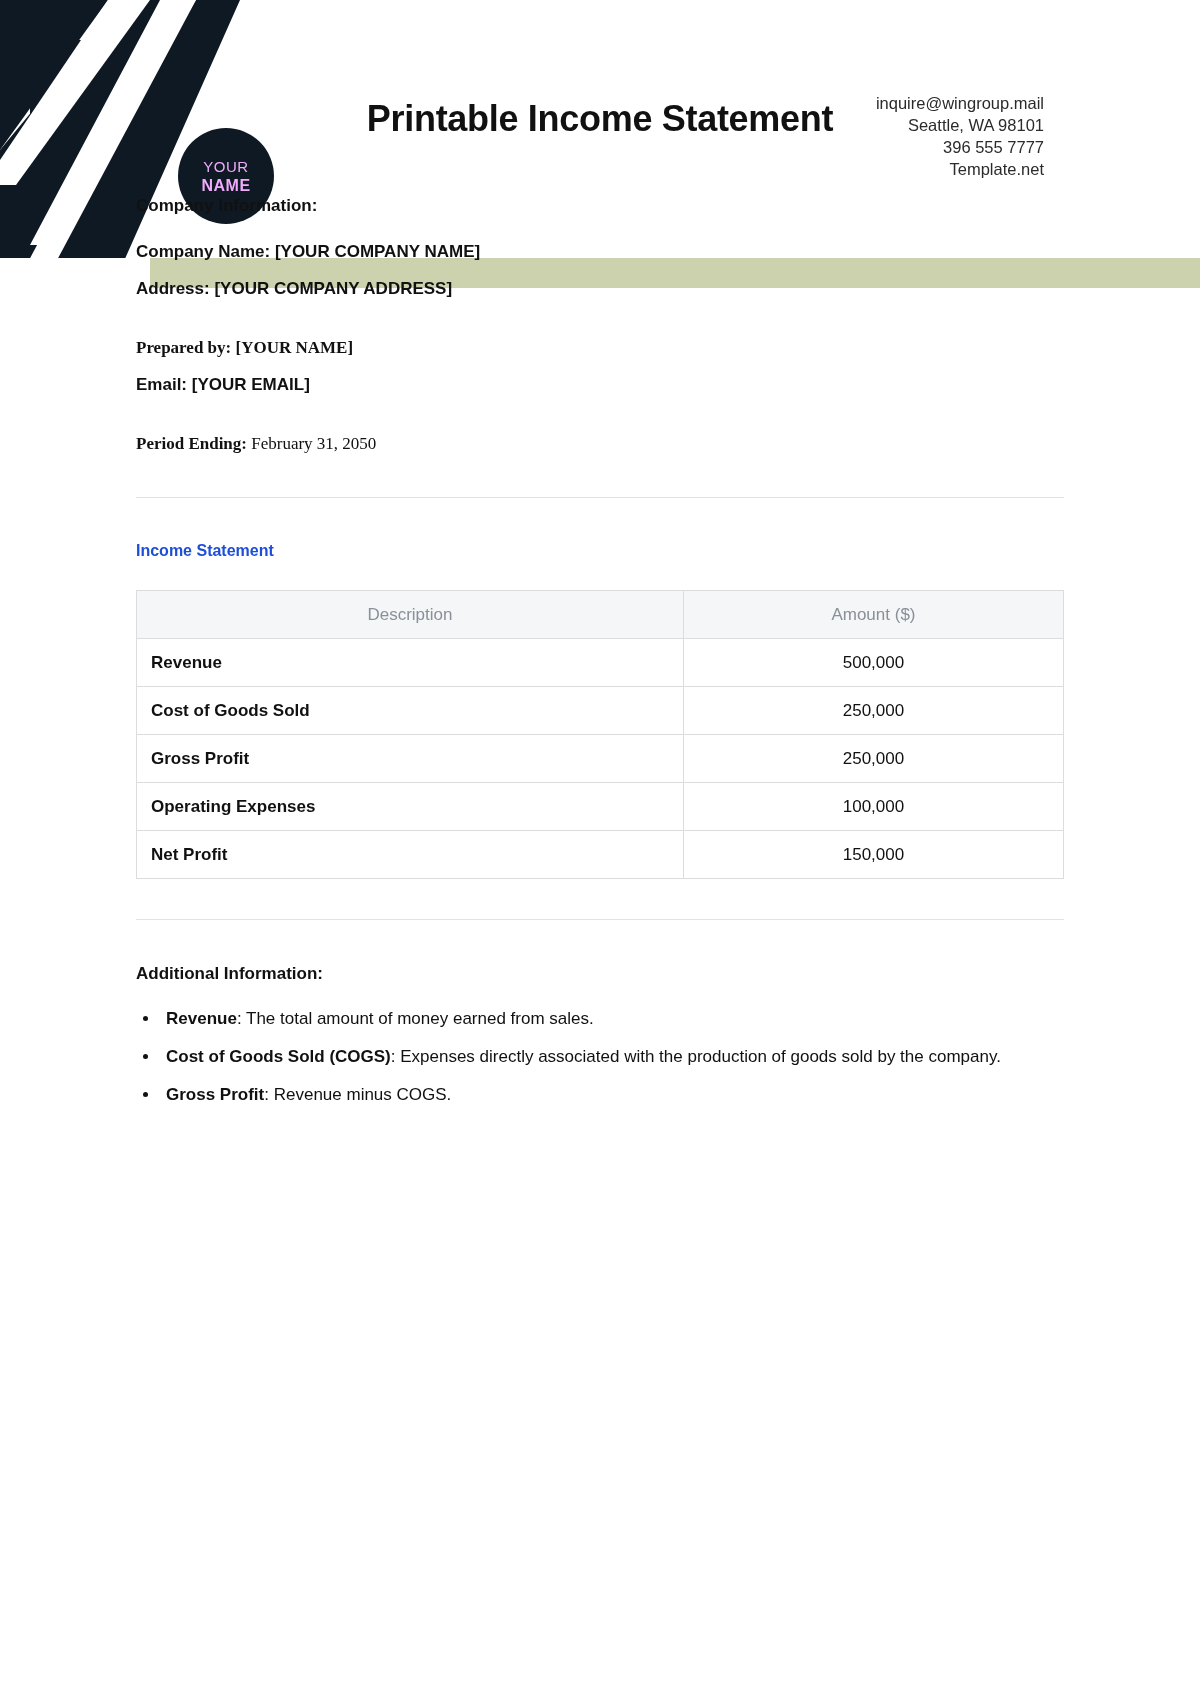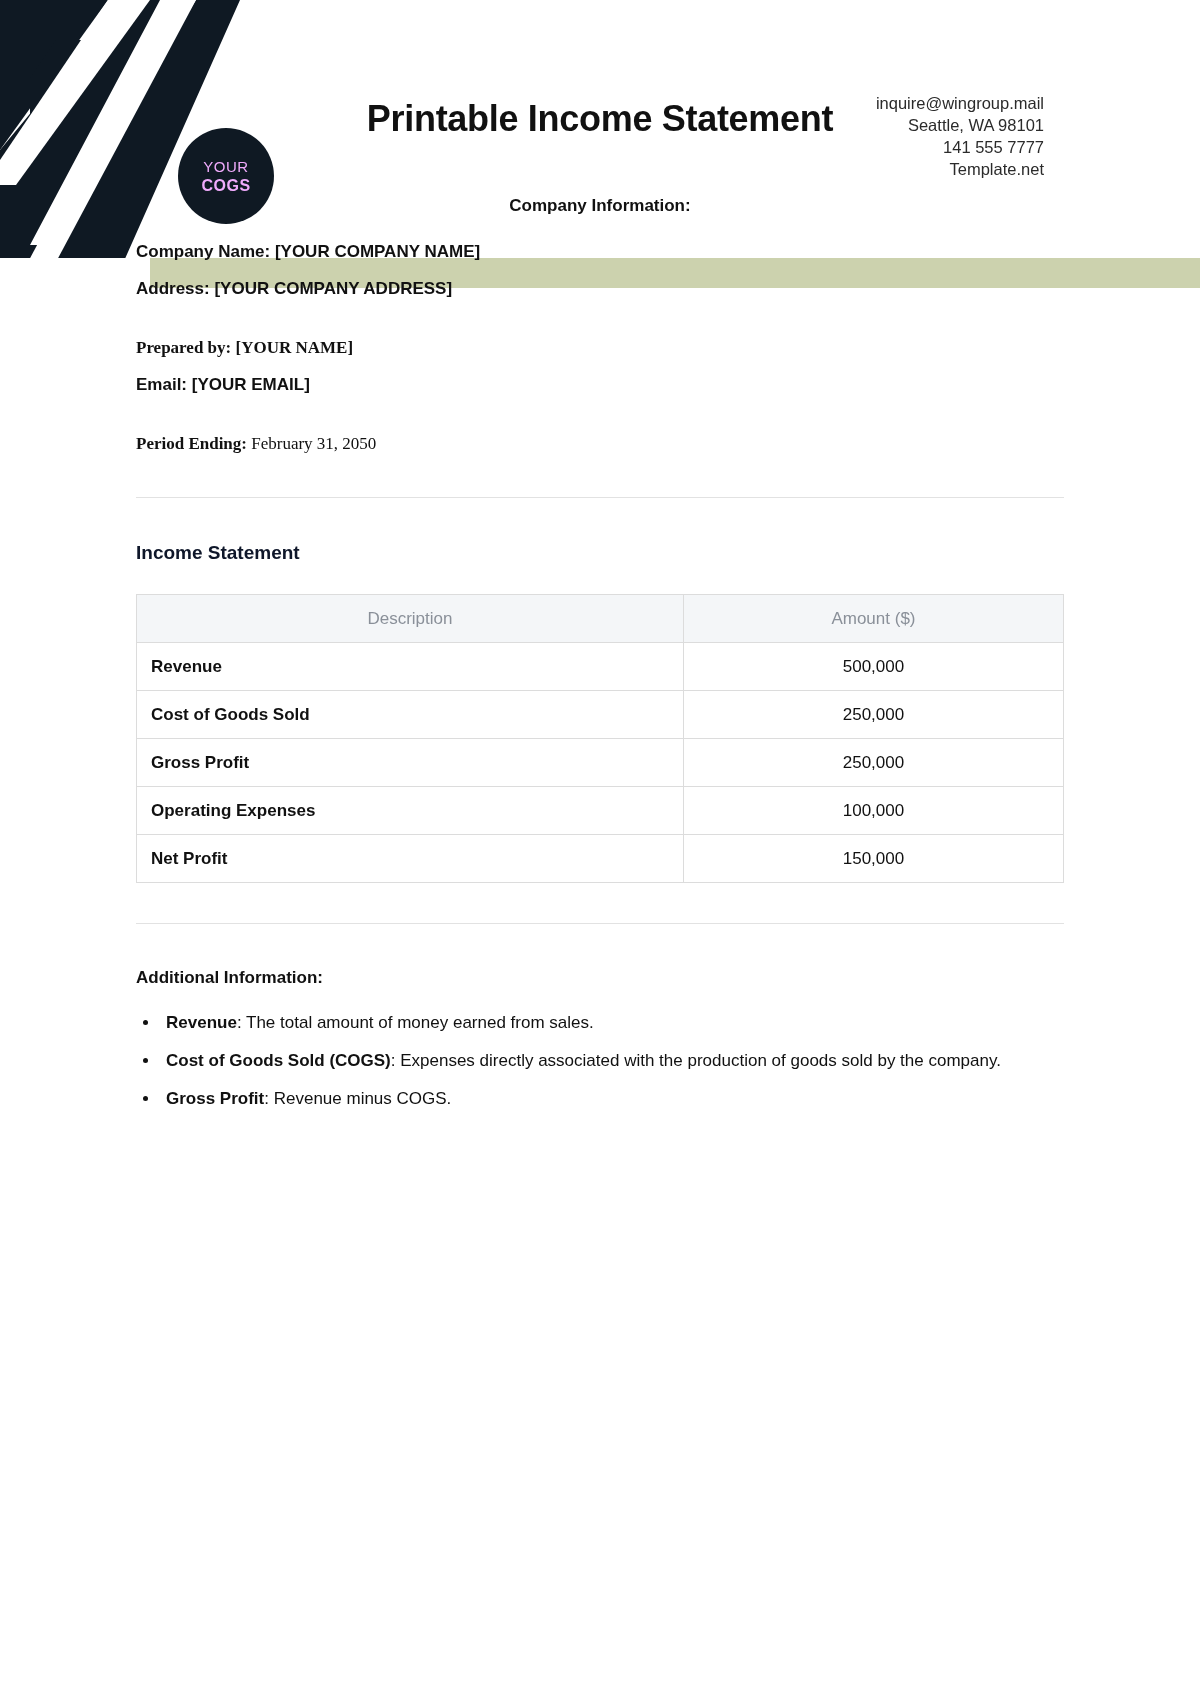--- a/index.html
+++ b/index.html
@@ -86,43 +86,42 @@
     letter-spacing: -.3px;
     color: #111;
     margin-bottom: 56px;
   }
 
   .sec-label {
     font-size: 17px;
     font-weight: 700;
     color: #111;
     margin-bottom: 22px;
-    text-align: center;
   }
   .field {
     font-size: 17px;
     line-height: 27px;
     color: #111;
     margin-bottom: 10px;
   }
   .field b { font-weight: 700; }
   .field.gap { margin-top: 32px; font-family: Liberation Serif, serif; }
   .field .val-normal { font-weight: 400; }
 
   hr.rule {
     border: 0;
     border-top: 1px solid #e2e2e2;
     margin: 40px 0 44px 0;
   }
 
   .table-title {
-    font-size: 19px;
+    font-size: 16px;
     font-weight: 700;
     margin-bottom: 30px;
-    color: #0f172a;
+    color: #1d4ed8;
   }
 
   table.fin {
     width: 100%;
     border-collapse: collapse;
     table-layout: fixed;
   }
   table.fin th, table.fin td {
     border: 1px solid #dcdcdc;
     height: 48px;
@@ -185,27 +184,27 @@
         <polygon points="168,0 196,0 56,262 28,262"></polygon>
       </g>
     </svg>
   </div>
 
   <div class="band"></div>
   <div class="band-mask"></div>
 
   <div class="logo">
     <span class="l1">YOUR</span>
-    <span class="l2">COGS</span>
+    <span class="l2">NAME</span>
   </div>
 
   <div class="contact">
     <div>inquire@wingroup.mail</div>
     <div>Seattle, WA 98101</div>
-    <div>141 555 7777</div>
+    <div>396 555 7777</div>
     <div>Template.net</div>
   </div>
 
   <div class="content">
 
     <h1 class="doc-title">Printable Income Statement</h1>
 
     <div class="sec-label">Company Information:</div>
 
     <div class="field">

